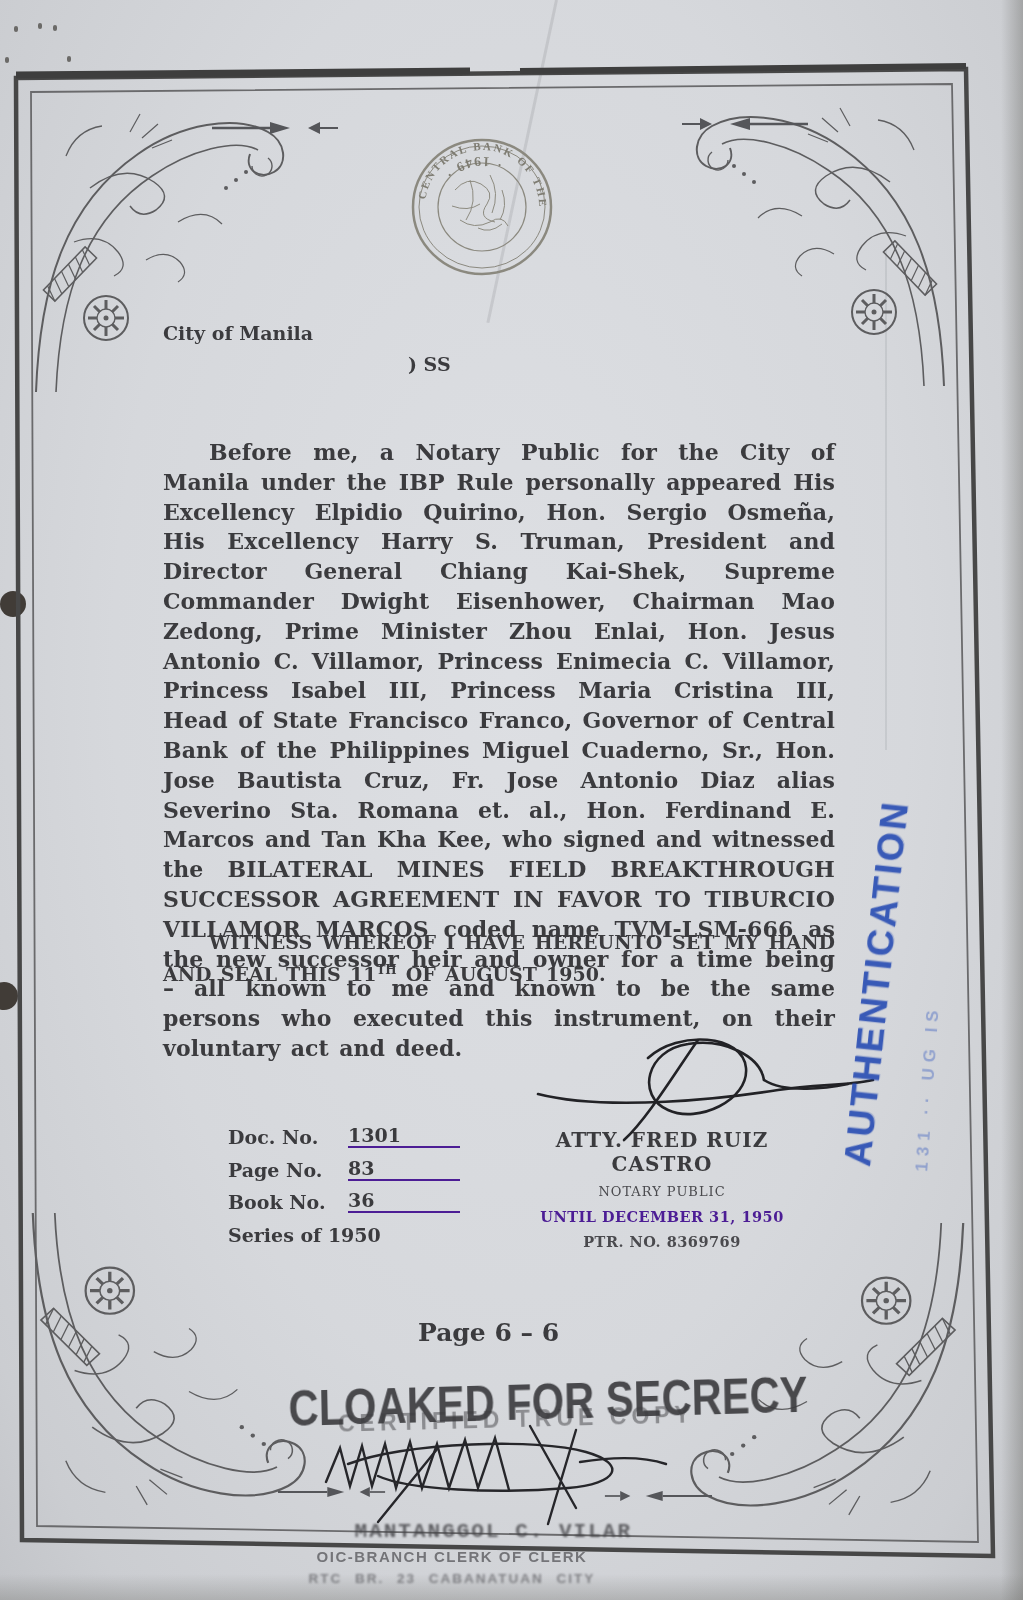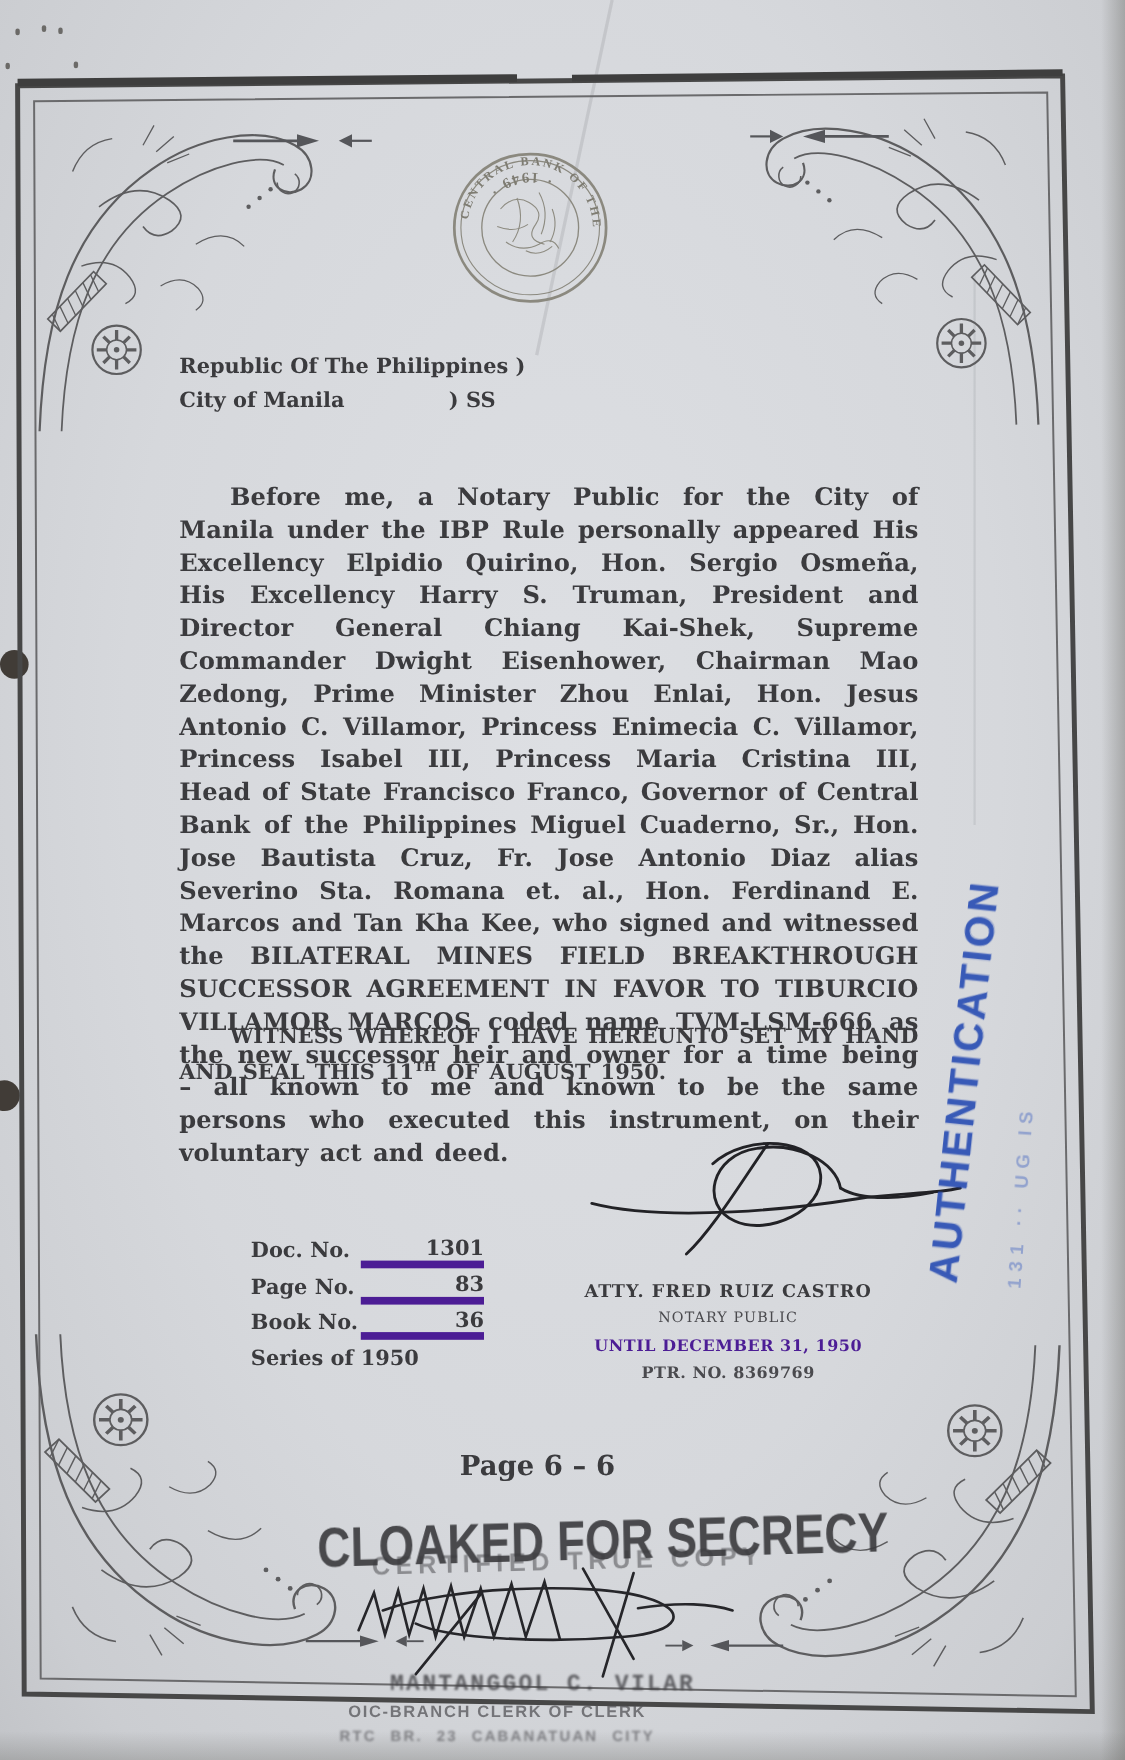--- a/index.html
+++ b/index.html
@@ -26,25 +26,25 @@
 
   .bodypara{left:163px;top:438px;width:672px;font-size:22px;font-weight:700;
        line-height:29.8px;text-align:justify;text-indent:46px;letter-spacing:.1px;word-spacing:2.5px;}
   .witness{left:163px;top:928px;width:672px;font-size:19px;font-weight:700;
        line-height:28px;text-align:justify;text-indent:46px;word-spacing:2.5px;}
   .witness sup{font-size:12px;}
 
   .registry{left:228px;top:1126px;width:230px;font-size:19px;font-weight:700;}
   .reg-row{height:32.5px;position:relative;}
   .reg-label{display:inline-block;}
-  .reg-value{position:absolute;left:100px;top:-2px;width:112px;text-align:right;
-       border-bottom:7px solid #4c1d95;}
+  .reg-value{position:absolute;left:120px;top:-2px;width:112px;text-align:left;
+       border-bottom:2px solid #4c1d95;}
 
   .notary{left:512px;top:1128px;width:300px;text-align:center;z-index:3;}
-  .notary .name{font-size:16px;font-weight:700;letter-spacing:1px;margin-top:36px;}
+  .notary .name{font-size:20px;font-weight:700;letter-spacing:1px;}
   .notary .title{font-size:13px;font-weight:400;letter-spacing:1px;margin-top:8px;color:#4a4a4e;}
   .notary .until{font-size:14.5px;font-weight:700;letter-spacing:.5px;margin-top:9px;color:#4c1d95;}
   .notary .ptr{font-size:14.5px;font-weight:700;letter-spacing:.5px;margin-top:8px;color:#4a4a4e;}
 
   .pagenum{left:418px;top:1318px;font-size:25px;font-weight:700;}
 
   .sig{position:absolute;z-index:4;}
 
   .stamp-blue{position:absolute;left:617px;top:962px;width:520px;text-align:center;
        transform:rotate(-84deg);transform-origin:center;z-index:5;
@@ -175,21 +175,20 @@
     <text font-family="Liberation Serif, serif" font-size="11" letter-spacing="2.2" fill="#7e7c72" font-weight="bold">
       <textPath href="#sealTop" startOffset="4%">CENTRAL BANK OF THE PHILIPPINES</textPath>
     </text>
     <text font-family="Liberation Serif, serif" font-size="13.5" letter-spacing="3" fill="#7e7c72" font-weight="bold">
       <textPath href="#sealBot" startOffset="36%">· 1949 ·</textPath>
     </text>
   </g>
 </svg>
 
 <div class="txt venue">
-  <div>Republic Of The Philippines  )</div>
   <div>City of Manila</div>
   <div class="r">)  SS</div>
 </div>
 
 <div class="txt bodypara">Before me, a Notary Public for the City of Manila under the IBP Rule personally appeared His Excellency Elpidio Quirino, Hon. Sergio Osmeña, His Excellency Harry S. Truman, President and Director General Chiang Kai-Shek, Supreme Commander Dwight Eisenhower, Chairman Mao Zedong, Prime Minister Zhou Enlai, Hon. Jesus Antonio C. Villamor, Princess Enimecia C. Villamor, Princess Isabel III, Princess Maria Cristina III, Head of State Francisco Franco, Governor of Central Bank of the Philippines Miguel Cuaderno, Sr., Hon. Jose Bautista Cruz, Fr. Jose Antonio Diaz alias Severino Sta. Romana et. al.,  Hon. Ferdinand E. Marcos and Tan Kha Kee, who signed and witnessed the BILATERAL MINES FIELD BREAKTHROUGH SUCCESSOR AGREEMENT IN FAVOR TO TIBURCIO VILLAMOR MARCOS coded name TVM-LSM-666 as the new successor heir and owner for a time being – all known to me and known to be the same persons who executed this instrument, on their voluntary act and deed.</div>
 
 <div class="txt witness">
   <span>WITNESS WHEREOF I HAVE HEREUNTO SET MY HAND AND SEAL THIS 11</span><sup>TH</sup><span> OF AUGUST 1950.</span>
 </div>
 

